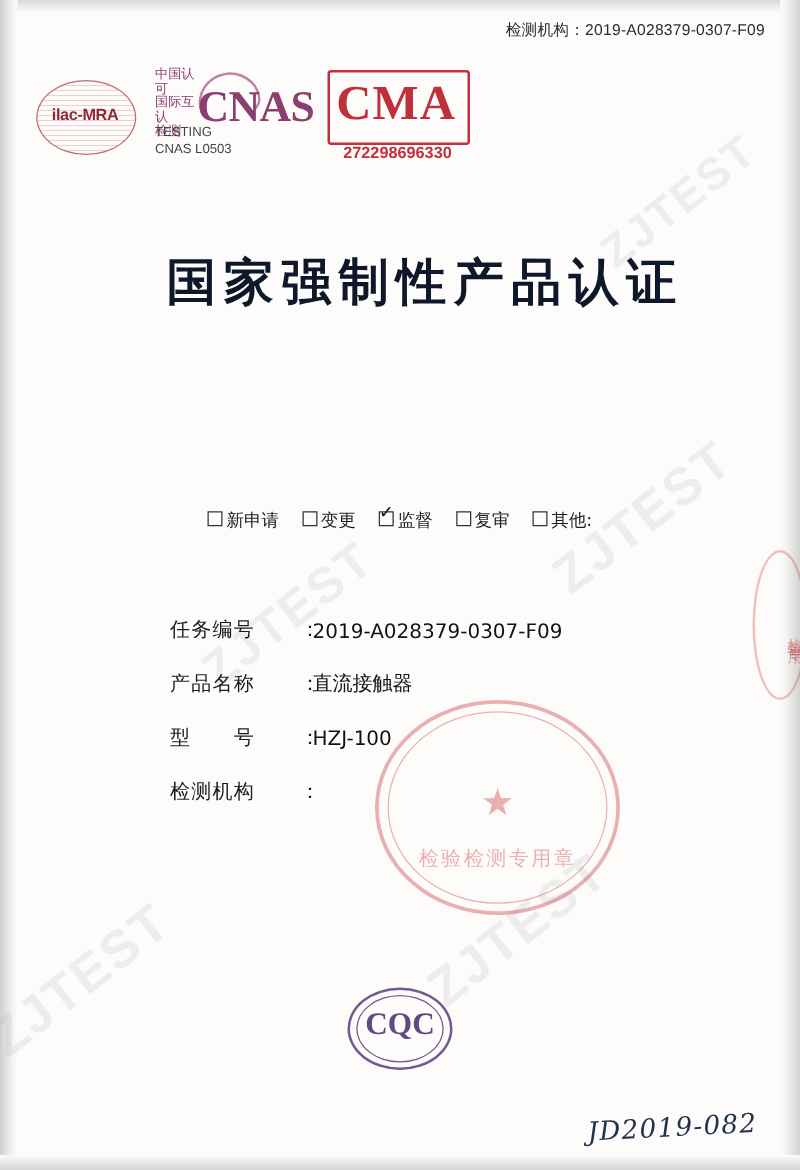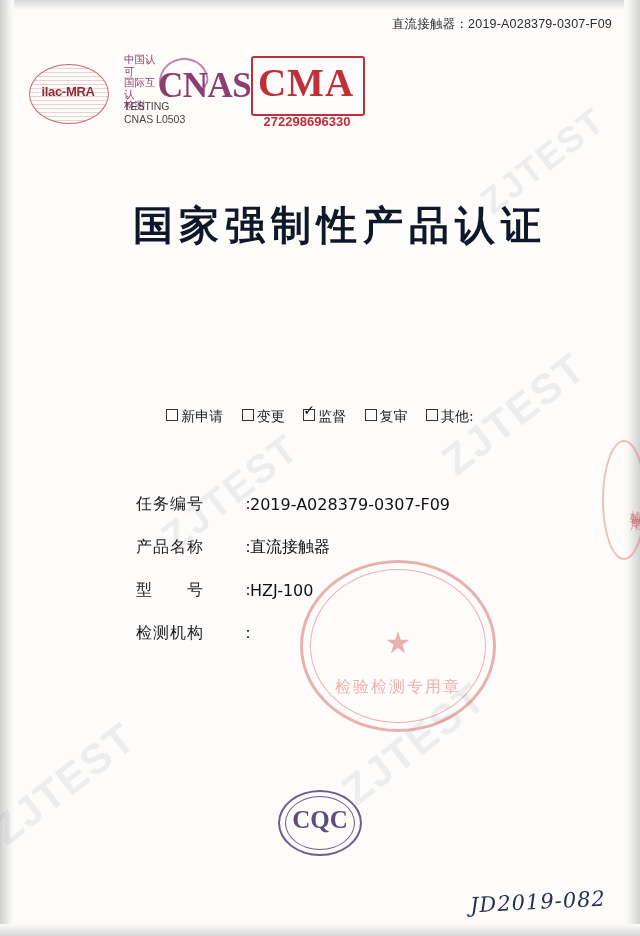--- a/index.html
+++ b/index.html
@@ -137,21 +137,21 @@
   }
   .cnas-code {
     position: absolute;
     left: 6px; top: 61px;
     font-size: 10.5px;
     color: #444;
     font-family: "Liberation Sans", sans-serif;
   }
   .logo-cma {
     position: absolute;
-    left: 217px; top: 4px;
+    left: 228px; top: 4px;
     width: 132px; height: 84px;
   }
   .cma-rect {
     position: absolute;
     left: 8px; top: 0;
     width: 110px; height: 56px;
     border: 2.5px solid #c0303a;
     border-radius: 3px;
   }
   .cma-text {
@@ -420,21 +420,21 @@
   <div class="paper-edge-bottom"></div>
 
   <div class="wm wm5">ZJTEST</div>
   <div class="wm wm2">ZJTEST</div>
   <div class="wm wm1">ZJTEST</div>
   <div class="wm wm4">ZJTEST</div>
   <div class="wm wm3">ZJTEST</div>
   <div class="side-seal">检验专用</div>
 
   <div class="report-no">
-    <span>直流接触器：</span><span>2019-A028379-0307-F09</span>
+    <span>检测机构：</span><span>2019-A028379-0307-F09</span>
   </div>
 
   <div class="logo-row">
     <div class="logo-ilac">
       <div class="ilac-ellipse"></div>
       <div class="ilac-text">ilac-MRA</div>
     </div>
     <div class="logo-cnas">
       <div class="cnas-cn">中国认可<br>国际互认<br>检测</div>
       <div class="cnas-swirl"></div>

